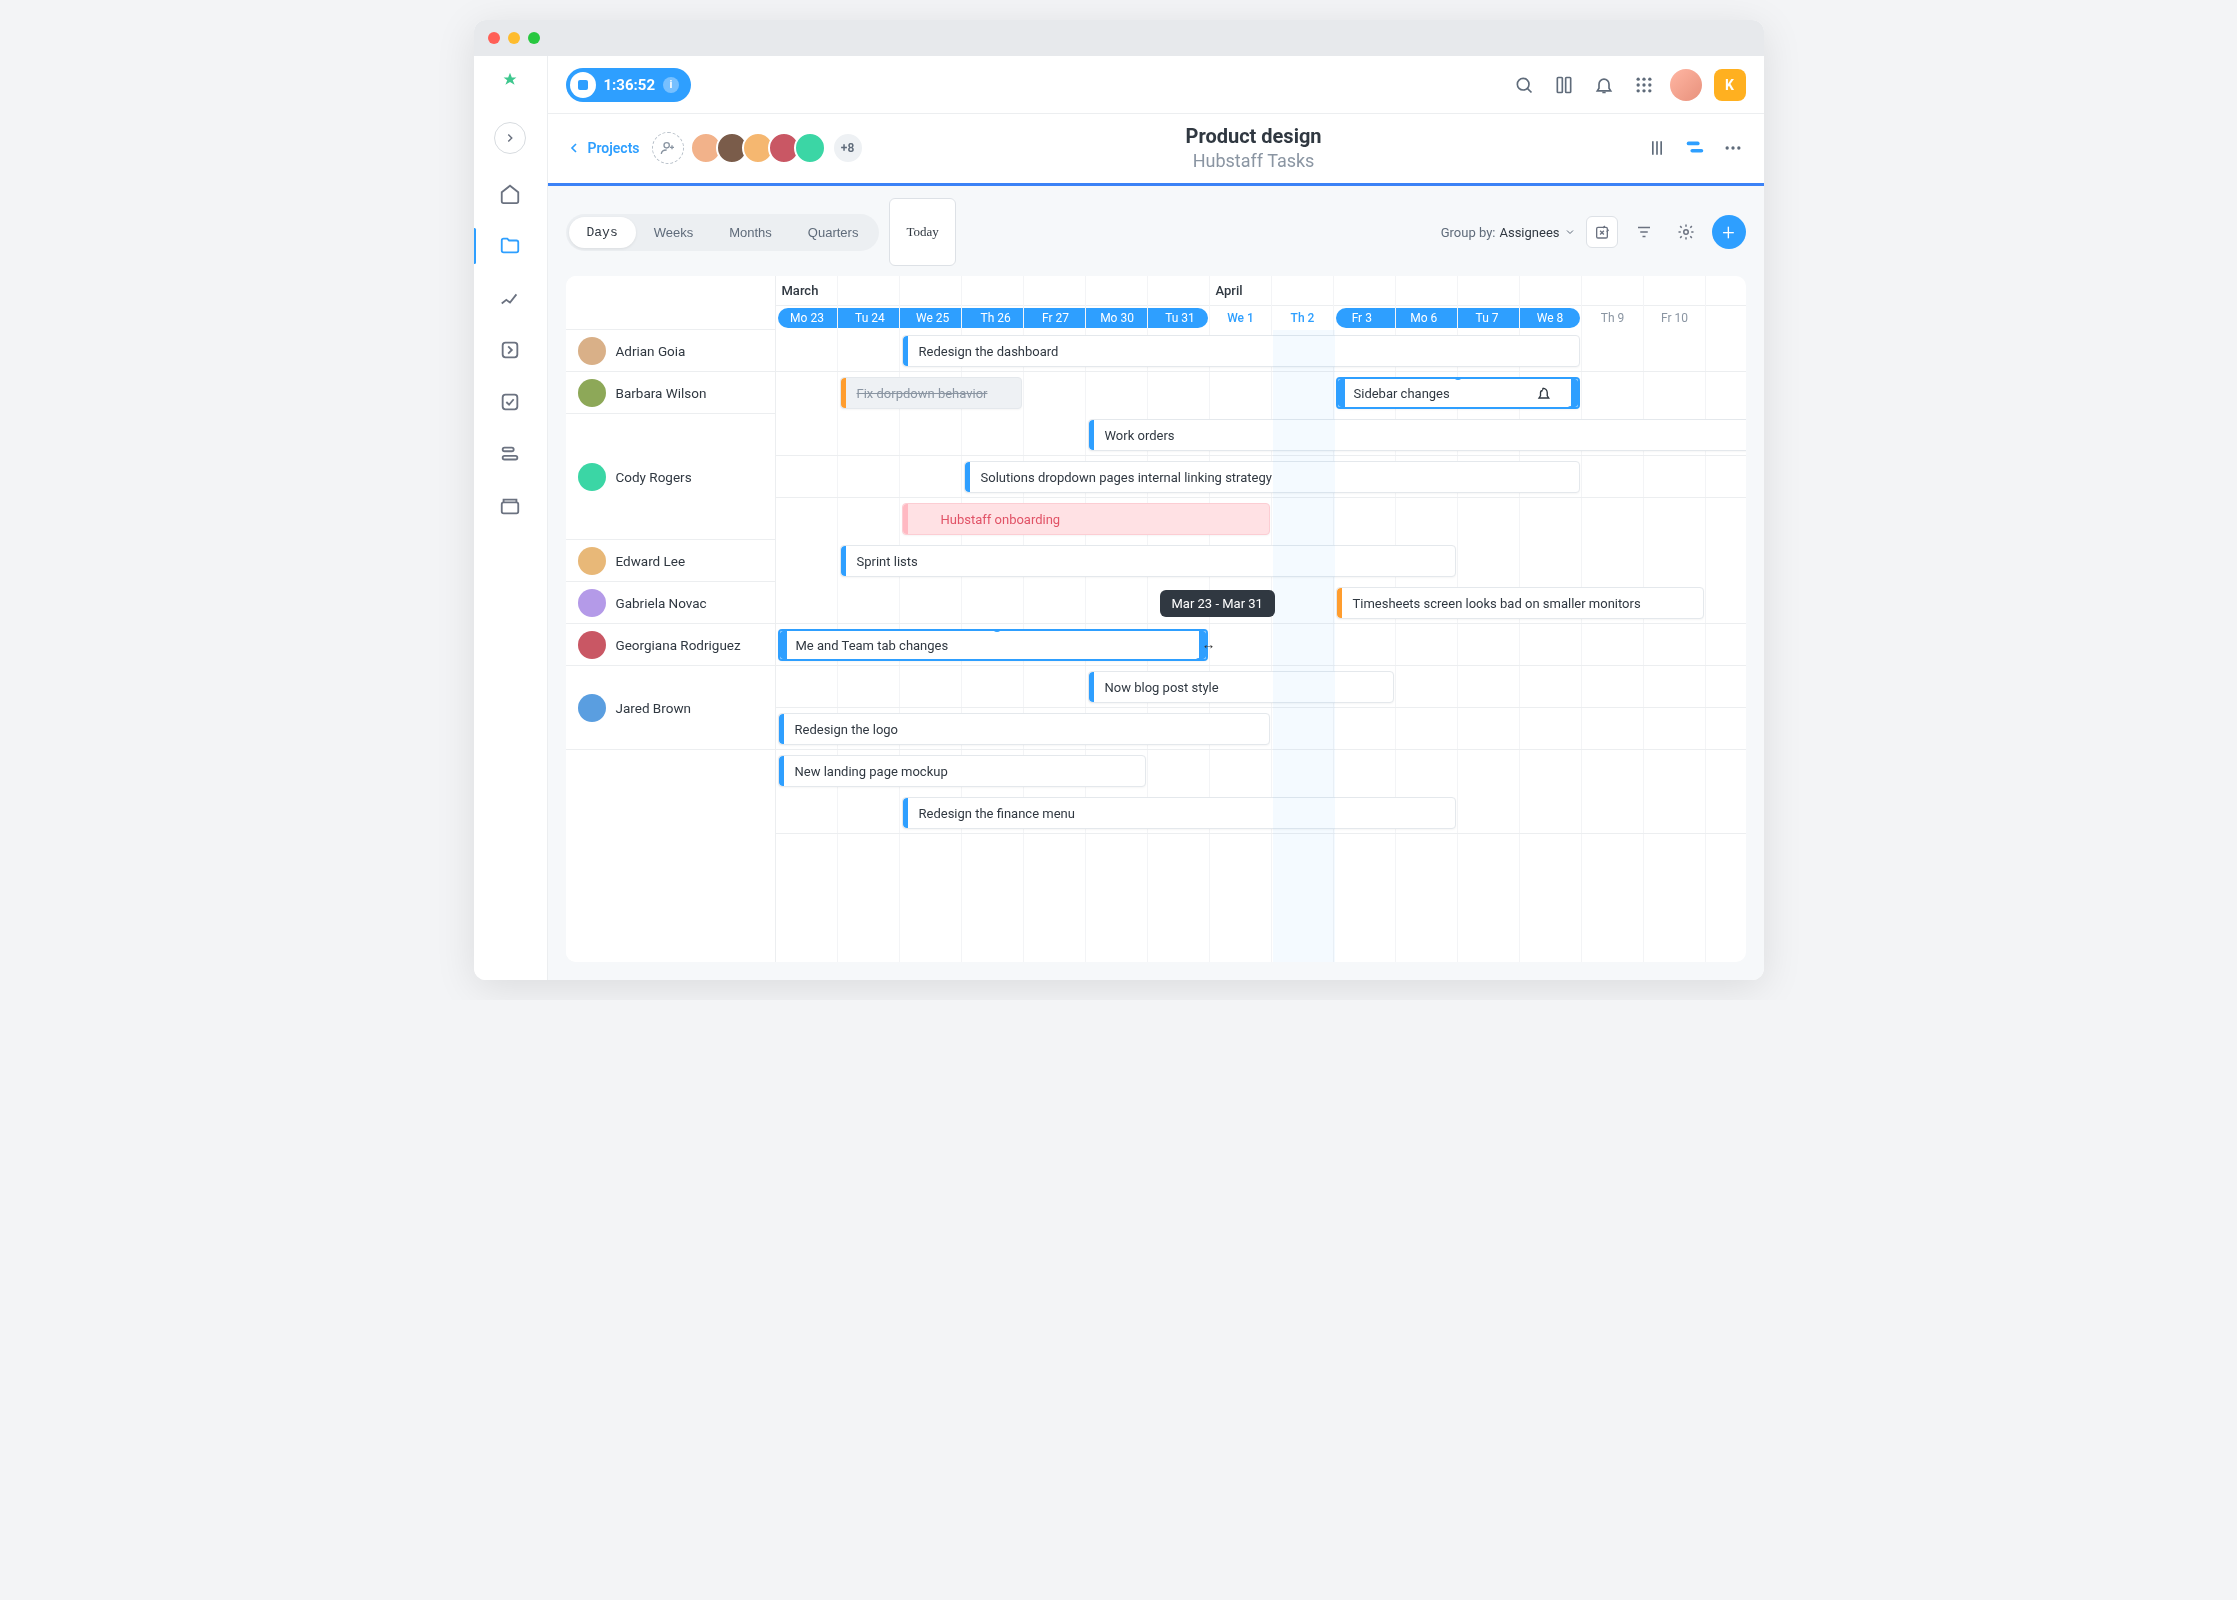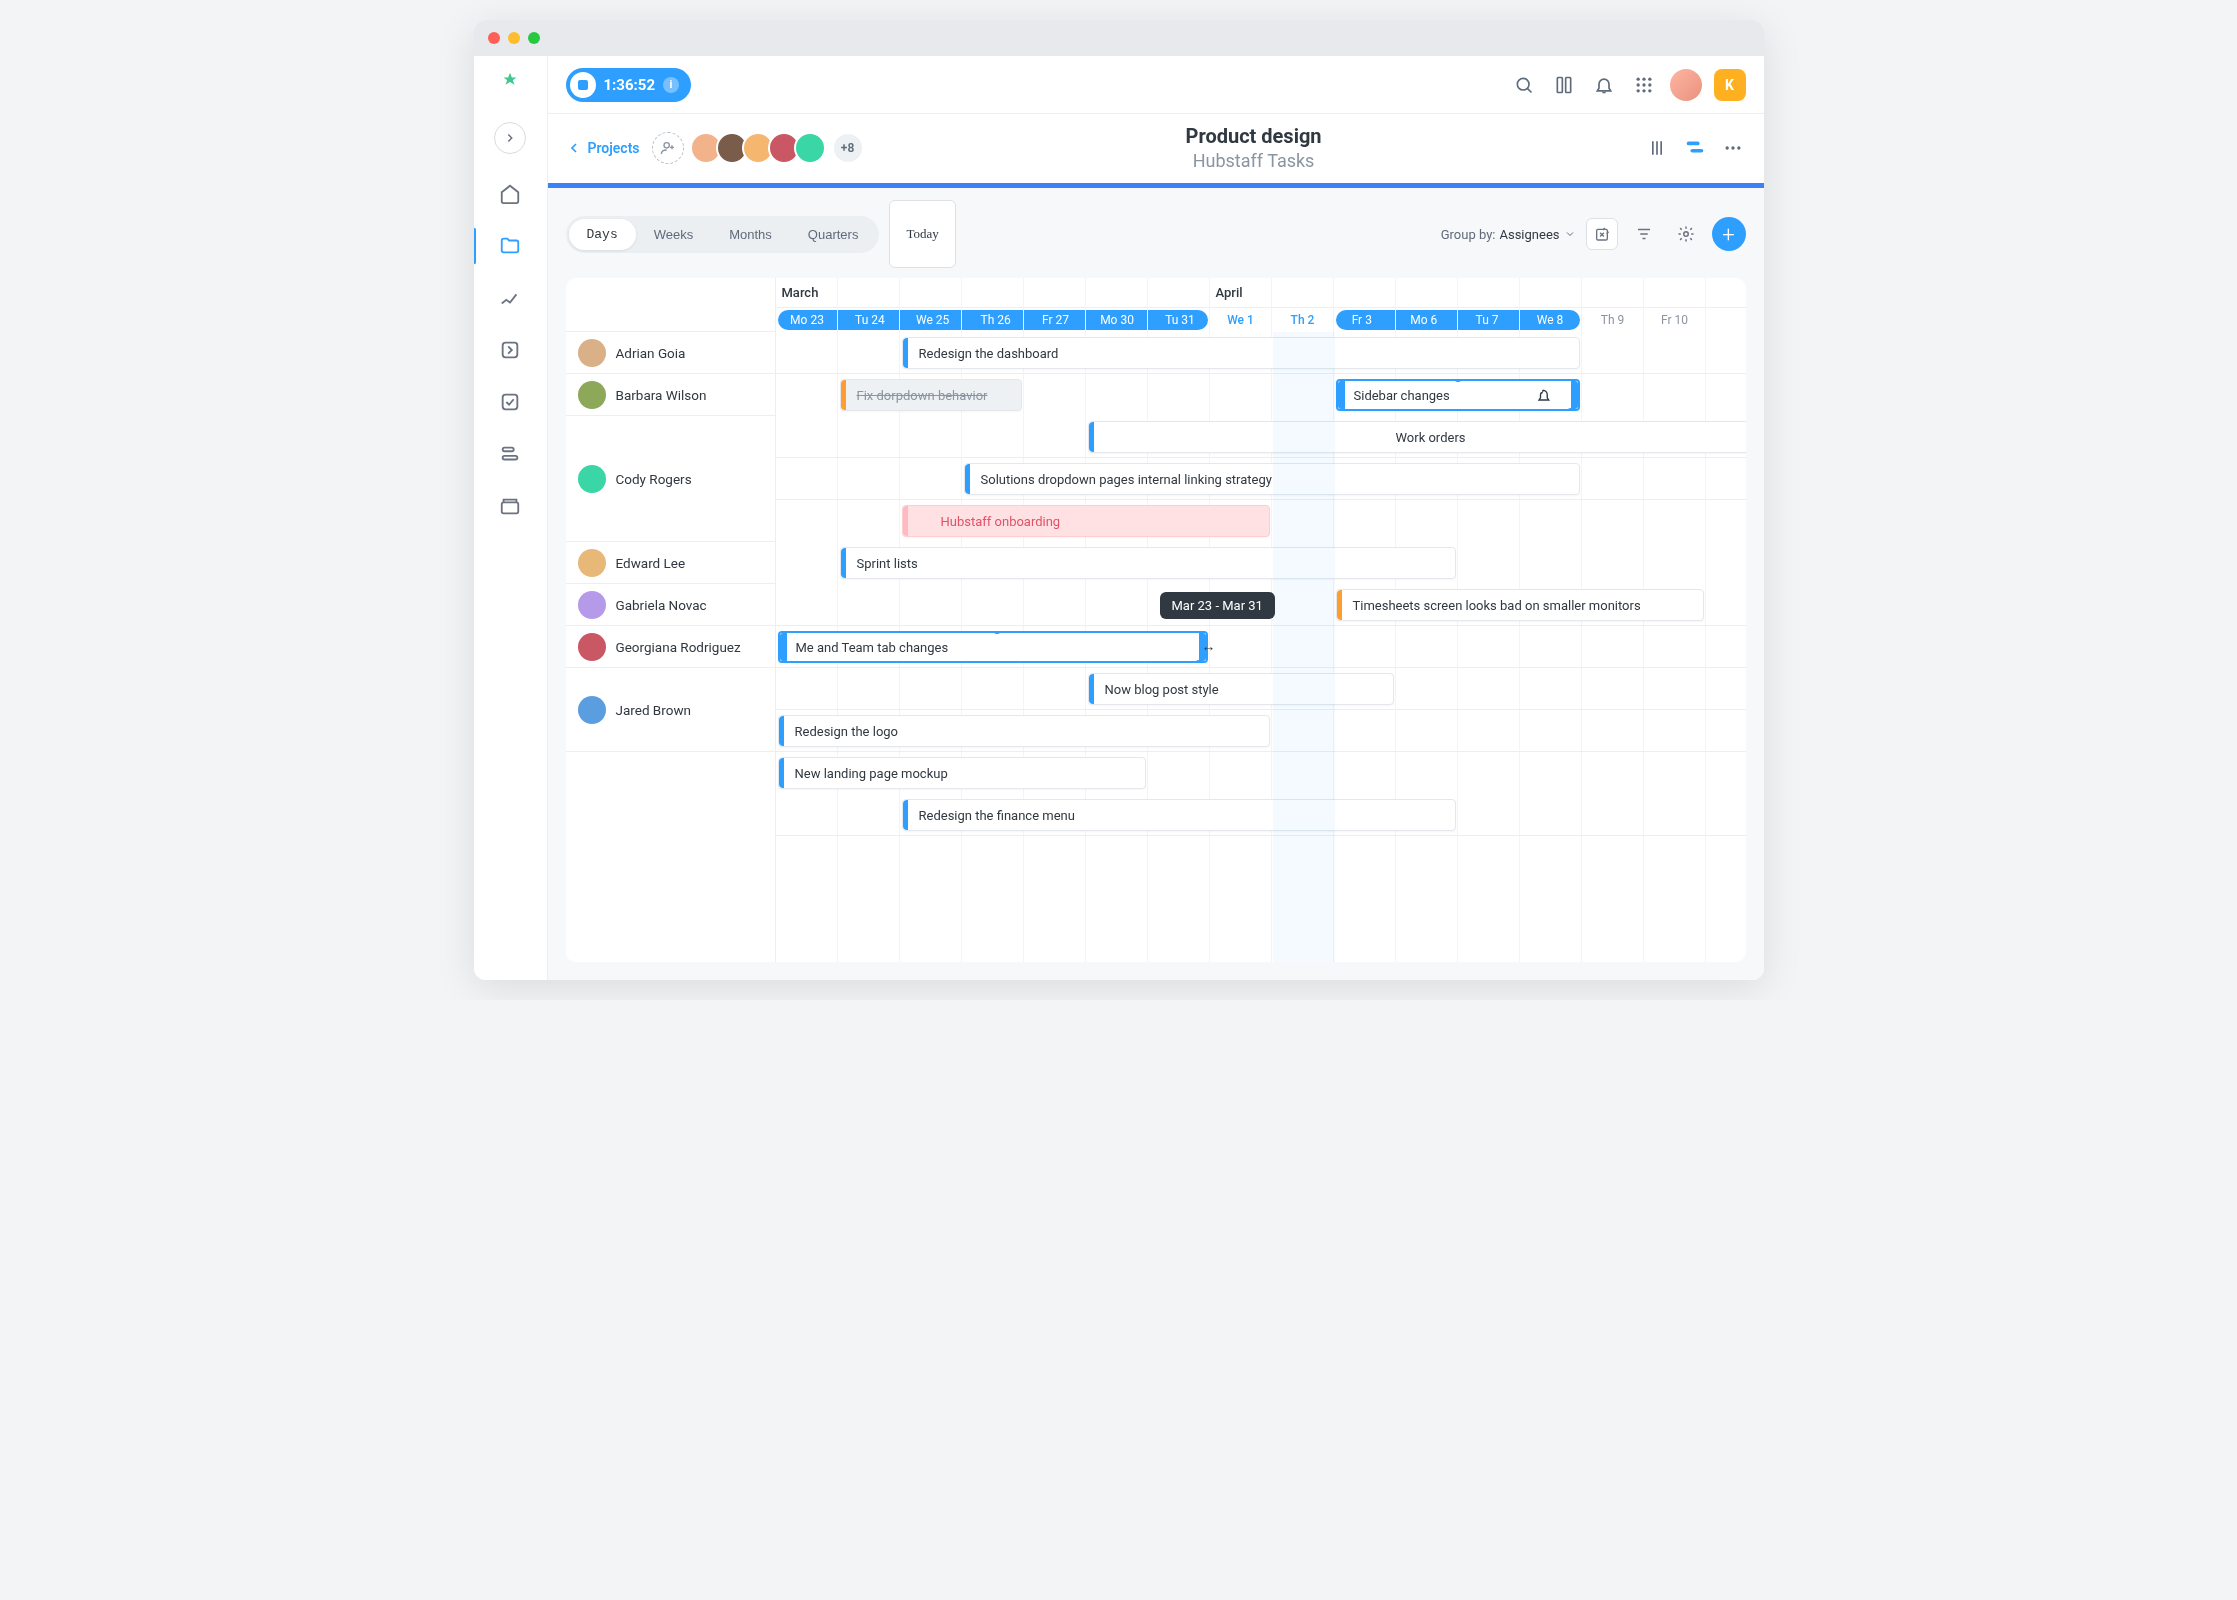--- a/index.html
+++ b/index.html
@@ -25,21 +25,21 @@
 .nav-arrow { width: 34px; height: 34px; border-radius: 50%; border: 1.5px solid #d7dbdf; display: flex; align-items: center; justify-content: center; color: #6b7280; cursor: pointer; }
 .timer-pill { background: #2e9fff; color: #fff; border-radius: 20px; height: 34px; display: flex; align-items: center; padding: 0 12px 0 4px; gap: 8px; font-weight: 700; font-size: 15px; }
 .timer-pill .stop { width: 26px; height: 26px; border-radius: 50%; background: #fff; display: flex; align-items: center; justify-content: center; }
 .timer-pill .stop::after { content:""; width: 10px; height: 10px; background: #2e9fff; border-radius: 2px; }
 .timer-pill .info { width: 16px; height: 16px; border-radius: 50%; background: rgba(255,255,255,0.35); display: flex; align-items:center; justify-content:center; font-size: 11px; }
 .spacer { flex: 1; }
 .top-icon { width: 28px; height: 28px; display: flex; align-items: center; justify-content: center; color: #5f6b7a; cursor: pointer; }
 .avatar-sm { width: 32px; height: 32px; border-radius: 50%; background: #d0e3f7; }
 .sq-badge { width: 32px; height: 32px; border-radius: 8px; background: #ffb020; color: #fff; display: flex; align-items:center; justify-content:center; font-weight:700; }
 
-.header { background: #fff; border-bottom: 5px solid #3b82f6; padding: 10px 18px 12px 18px; display: flex; align-items: center; gap: 12px; }
+.header { background: #fff; border-bottom: 3px solid #3b82f6; padding: 10px 18px 12px 18px; display: flex; align-items: center; gap: 12px; }
 .bk-link { color: #2e9fff; font-weight: 600; display: flex; align-items: center; gap: 6px; cursor: pointer; }
 .add-member { width: 32px; height: 32px; border-radius: 50%; border: 1.5px dashed #b8c0c9; display: flex; align-items: center; justify-content: center; color: #8a95a2; cursor:pointer; }
 .av { width: 32px; height: 32px; border-radius: 50%; border: 2px solid #fff; margin-left: -6px; }
 .more-av { width: 32px; height: 32px; border-radius: 50%; border: 2px solid #fff; margin-left: -6px; background: #eef1f4; display:flex; align-items:center; justify-content:center; color:#5f6b7a; font-size:12px; font-weight:600; }
 .title-block { flex: 1; text-align: center; }
 .title-block h1 { font-size: 20px; font-weight: 700; color: #303841; }
 .title-block .sub { color: #8a95a2; font-size: 18px; margin-top: 2px; }
 .hdr-icon { width: 26px; height: 26px; display:flex; align-items:center; justify-content:center; color:#5f6b7a; cursor:pointer; }
 .hdr-lines { color:#2e9fff; }
 
@@ -371,21 +371,21 @@
                 <div class="task-bar selected" style="left: 560px; width: 244px; top: 47px;">
                   <div class="handle l"></div>
                   <div class="handle r"></div>
                   <span class="label-text">Sidebar changes</span>
                   <div class="knob top"></div>
                   <div class="knob bottom"></div>
                 </div>
                 <div class="cursor-icon" style="left: 760px; top: 56px;"><svg width="18" height="18" viewBox="0 0 24 24" fill="none" stroke="#303841" stroke-width="1.8">
                     <path d="M9 3v2M9 3a6 6 0 016 6v4l2 3H4l2-3V9a3 3 0 013-3"></path>
                   </svg></div>
-                <div class="task-bar" style="left: 312px; width: 680px; top: 89px; justify-content: center;">
+                <div class="task-bar" style="left: 312px; width: 680px; top: 89px;">
                   <div class="stripe" style="background: rgb(46, 159, 255);"></div>
                   <span class="label-text">Work orders</span>
                 </div>
                 <div class="row-band" style="top: 126px; height: 42px;"></div>
                 <div class="task-bar" style="left: 188px; width: 616px; top: 131px;">
                   <div class="stripe" style="background: rgb(46, 159, 255);"></div>
                   <span class="label-text">Solutions dropdown pages internal linking strategy</span>
                 </div>
                 <div class="row-band" style="top: 168px; height: 126px;"></div>
                 <div class="task-bar pink" style="left: 126px; width: 368px; top: 173px; padding-left: 32px;">

